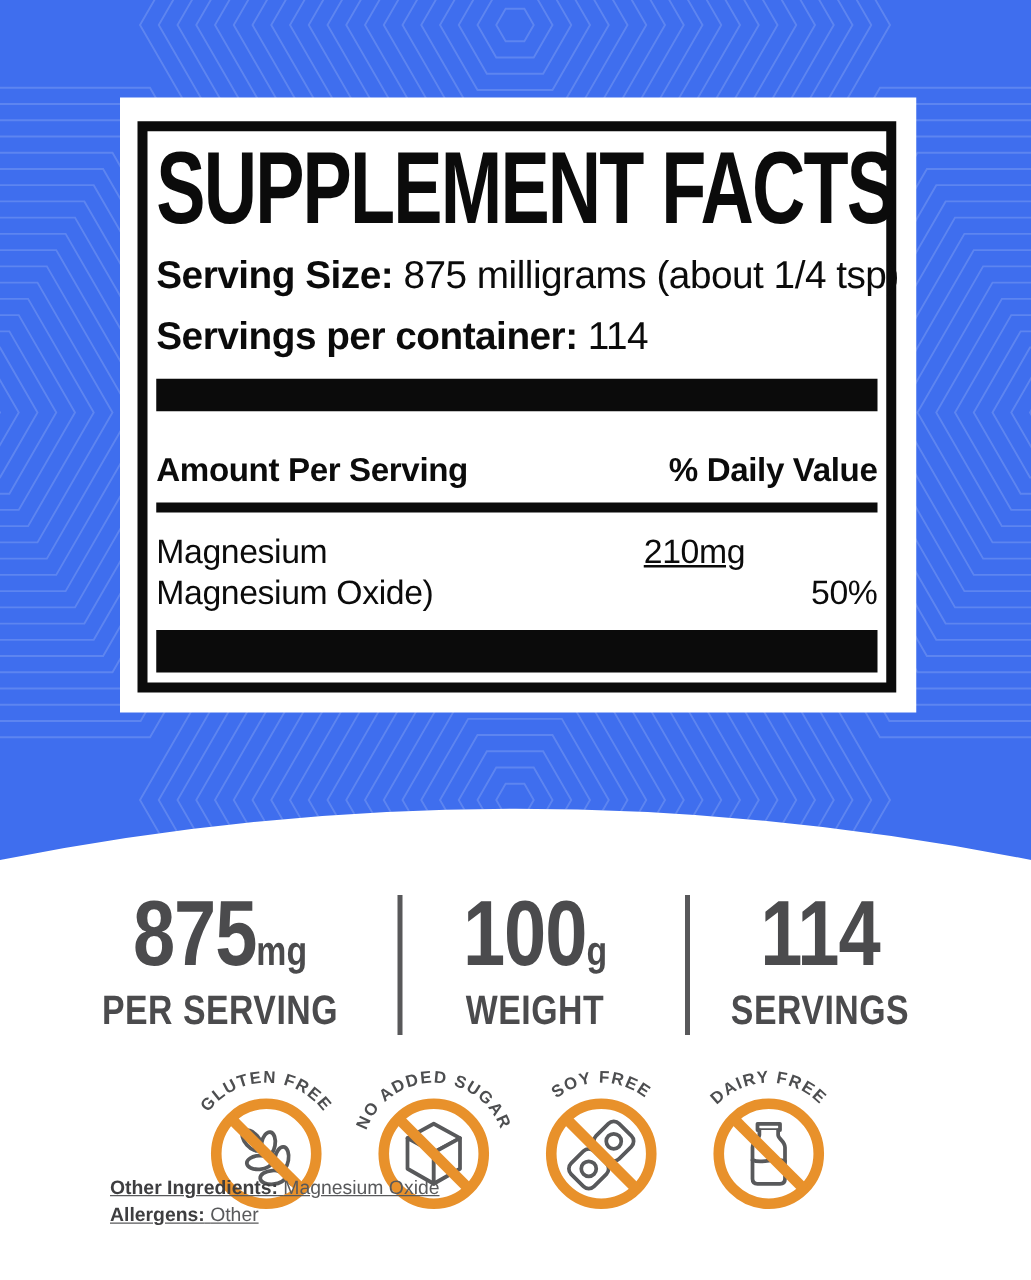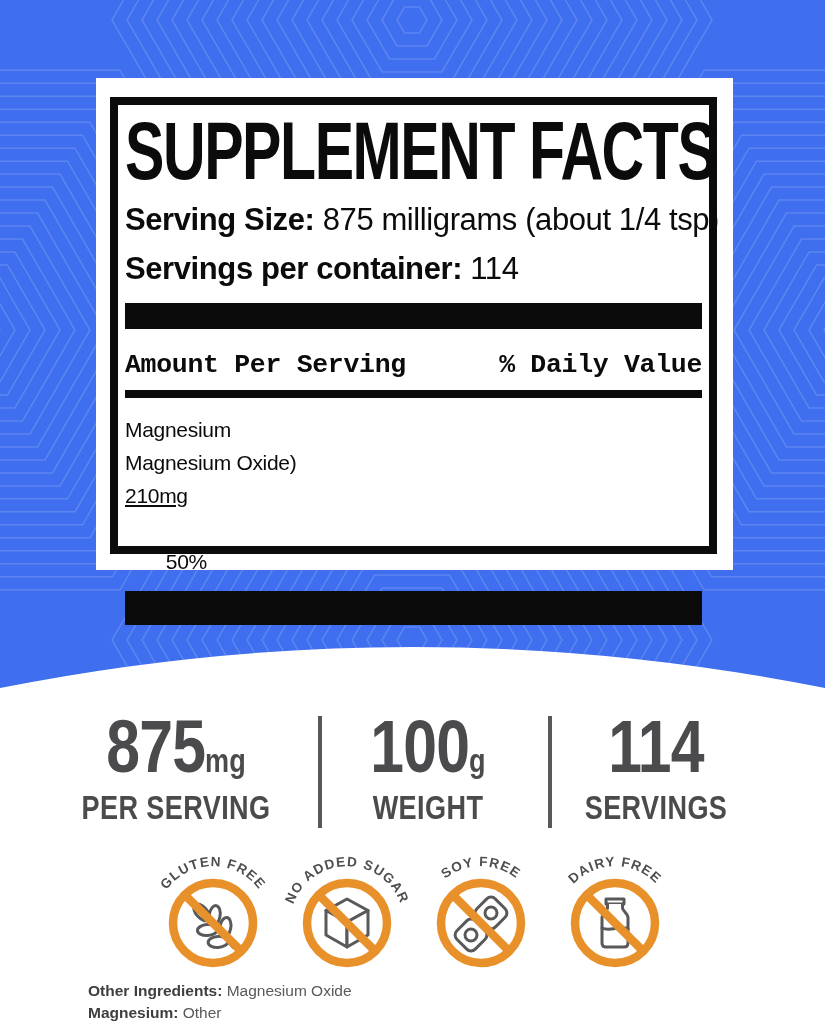--- a/index.html
+++ b/index.html
@@ -13,23 +13,23 @@
   .facts-panel{position:absolute;left:96px;top:78px;width:637px;height:492px;background:#ffffff;}
   .facts-inner{position:absolute;left:14px;right:16px;top:19px;bottom:16px;border:8px solid #0b0b0b;padding:6px 7px;box-sizing:border-box;color:#0b0b0b;}
   .facts-title{font-size:82px;font-weight:bold;line-height:0.92;letter-spacing:-2px;white-space:nowrap;transform:scaleX(0.72);transform-origin:left top;margin-top:2px;}
   .facts-line{font-size:31px;letter-spacing:-0.4px;white-space:nowrap;}
   .facts-line.l1{margin-top:14px;}
   .facts-line.l2{margin-top:13px;}
   .b{font-weight:bold;}
   .bar{background:#0b0b0b;width:100%;}
   .bar1{height:26px;margin-top:16px;}
   .bar2{height:34px;margin-top:13px;}
-  .hdr-row{display:flex;justify-content:space-between;font-size:26.5px;font-weight:bold;margin-top:21px;letter-spacing:-0.3px;font-family:Liberation Mono, monospace;}
+  .hdr-row{display:flex;justify-content:space-between;font-size:26.5px;font-weight:bold;margin-top:32px;letter-spacing:-0.3px;}
   .rule{height:8px;background:#0b0b0b;margin-top:10px;}
-  .ing-row{display:flex;font-size:21px;line-height:33px;margin-top:15px;letter-spacing:-0.3px;flex-direction:column;}
+  .ing-row{display:flex;font-size:27px;line-height:33px;margin-top:15px;letter-spacing:-0.3px;}
   .ing-name{flex:1;}
   .ing-amt{width:105px;text-decoration:underline;}
   .ing-dv{width:82px;text-align:right;margin-top:33px;}
 
   
   .stats{position:absolute;left:0;top:0;width:755px;height:1024px;pointer-events:none;}
   .stat{position:absolute;top:710px;text-align:center;color:#4b4b4d;transform:scaleX(0.82);transform-origin:center top;}
   .stat-1{left:56px;width:240px;}
   .stat-2{left:324px;width:208px;}
   .stat-3{left:556px;width:200px;}
@@ -41,21 +41,21 @@
   .stat-divider.d2{left:548px;}
 
   
   .badges{position:absolute;left:146px;top:843px;width:536px;display:flex;}
   .badge{width:134px;height:128px;display:block;}
   .badge-arc-text{font-family:"Liberation Sans",sans-serif;font-size:13.5px;font-weight:bold;letter-spacing:1.2px;fill:#4d4e50;}
   .badge-icon{stroke:#58595b;stroke-width:3;fill:#ffffff;stroke-linejoin:round;stroke-linecap:round;}
   .badge-icon .nofill{fill:none;}
 
   
-  .footer{position:absolute;left:88px;top:980px;font-size:15.5px;line-height:22px;color:#58595b;}
+  .footer{position:absolute;left:88px;top:940px;font-size:15.5px;line-height:22px;color:#58595b;text-decoration:underline;}
   .footer .b{color:#3e3e40;}
 </style>
 </head>
 <body>
 
 <div class="canvas">
 
   <svg class="bg" viewBox="0 0 825 1024" aria-hidden="true">
     <defs>
       <polygon id="hx" points="-50,-86.6 50,-86.6 100,0 50,86.6 -50,86.6 -100,0" fill="none" stroke="#ffffff" stroke-opacity="0.16" stroke-width="1.5" vector-effect="non-scaling-stroke"></polygon>
@@ -274,18 +274,18 @@
     </svg>
 
   </div>
 
   <div class="footer">
     <div>
       <span class="b">Other Ingredients:</span>
       <span>Magnesium Oxide</span>
     </div>
     <div>
-      <span class="b">Magnesium:</span>
+      <span class="b">Allergens:</span>
       <span>Other</span>
     </div>
   </div>
 
 </div>
 
 </body></html>

